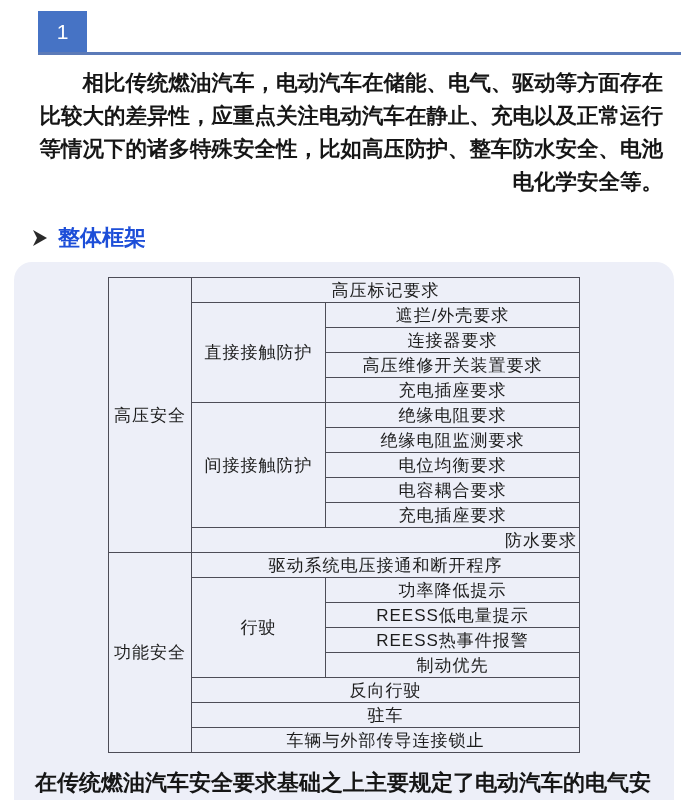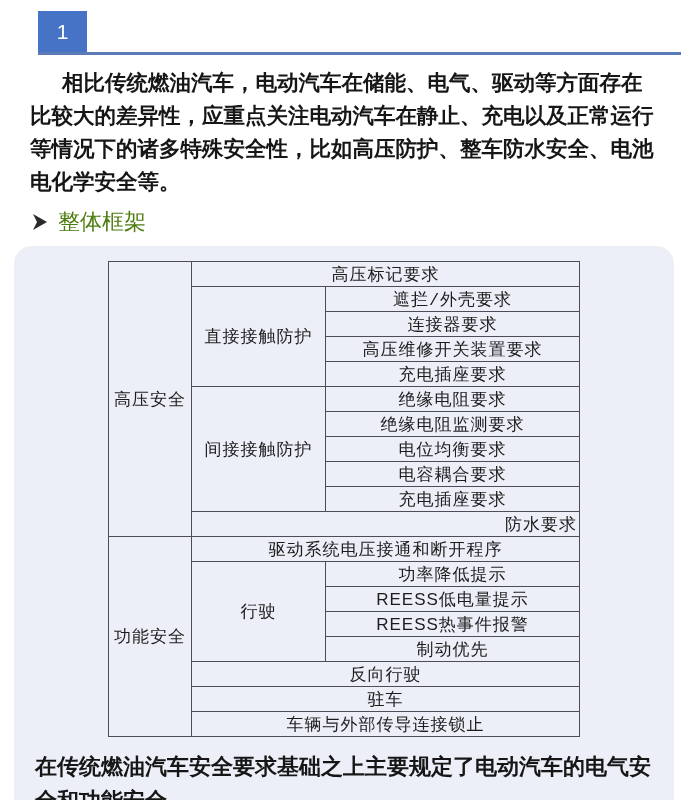--- a/index.html
+++ b/index.html
@@ -32,26 +32,27 @@
     margin: 0 0 6px 3px;
     white-space: nowrap;
   }
   .intro {
     margin: 12px 26px 0 30px;
     font-size: 21.5px;
     line-height: 33px;
     text-indent: 32px;
     font-weight: 600;
     color: #161616;
+    text-align: right;
   }
   .bullet-line {
-    margin: 8px 0 0 32px;
+    margin: 24px 0 0 32px;
     font-size: 22px;
-    font-weight: 400;
-    color: #4d7c0f;
+    font-weight: 700;
+    color: #1d4ed8;
     display: flex;
     align-items: center;
   }
   .bullet-icon { margin-right: 9px; display: inline-flex; }
   .panel {
     margin: 9px 0 0 14px;
     width: 660px;
     border-radius: 18px;
     background: #edeff8;
     padding: 15px 0 12px 0;
@@ -109,21 +110,21 @@
       <col style="width:134px">
       <col style="width:254px">
     </colgroup>
     <tbody>
         <tr>
           <td rowspan="11" style="border-color: rgb(77, 77, 87);">高压安全</td>
           <td colspan="2" style="border-color: rgb(77, 77, 87);">高压标记要求</td>
         </tr>
         <tr>
           <td rowspan="4" style="border-color: rgb(77, 77, 87);">直接接触防护</td>
-          <td style="border-color: rgb(77, 77, 87); font-family: Liberation Mono, monospace;">遮拦/外壳要求</td>
+          <td style="border-color: rgb(77, 77, 87);">遮拦/外壳要求</td>
         </tr>
         <tr>
           <td style="border-color: rgb(77, 77, 87); text-align: center;">连接器要求</td>
         </tr>
         <tr>
           <td style="border-color: rgb(77, 77, 87); font-family: Liberation Serif, serif;">高压维修开关装置要求</td>
         </tr>
         <tr>
           <td style="border-color: rgb(77, 77, 87);">充电插座要求</td>
         </tr>

